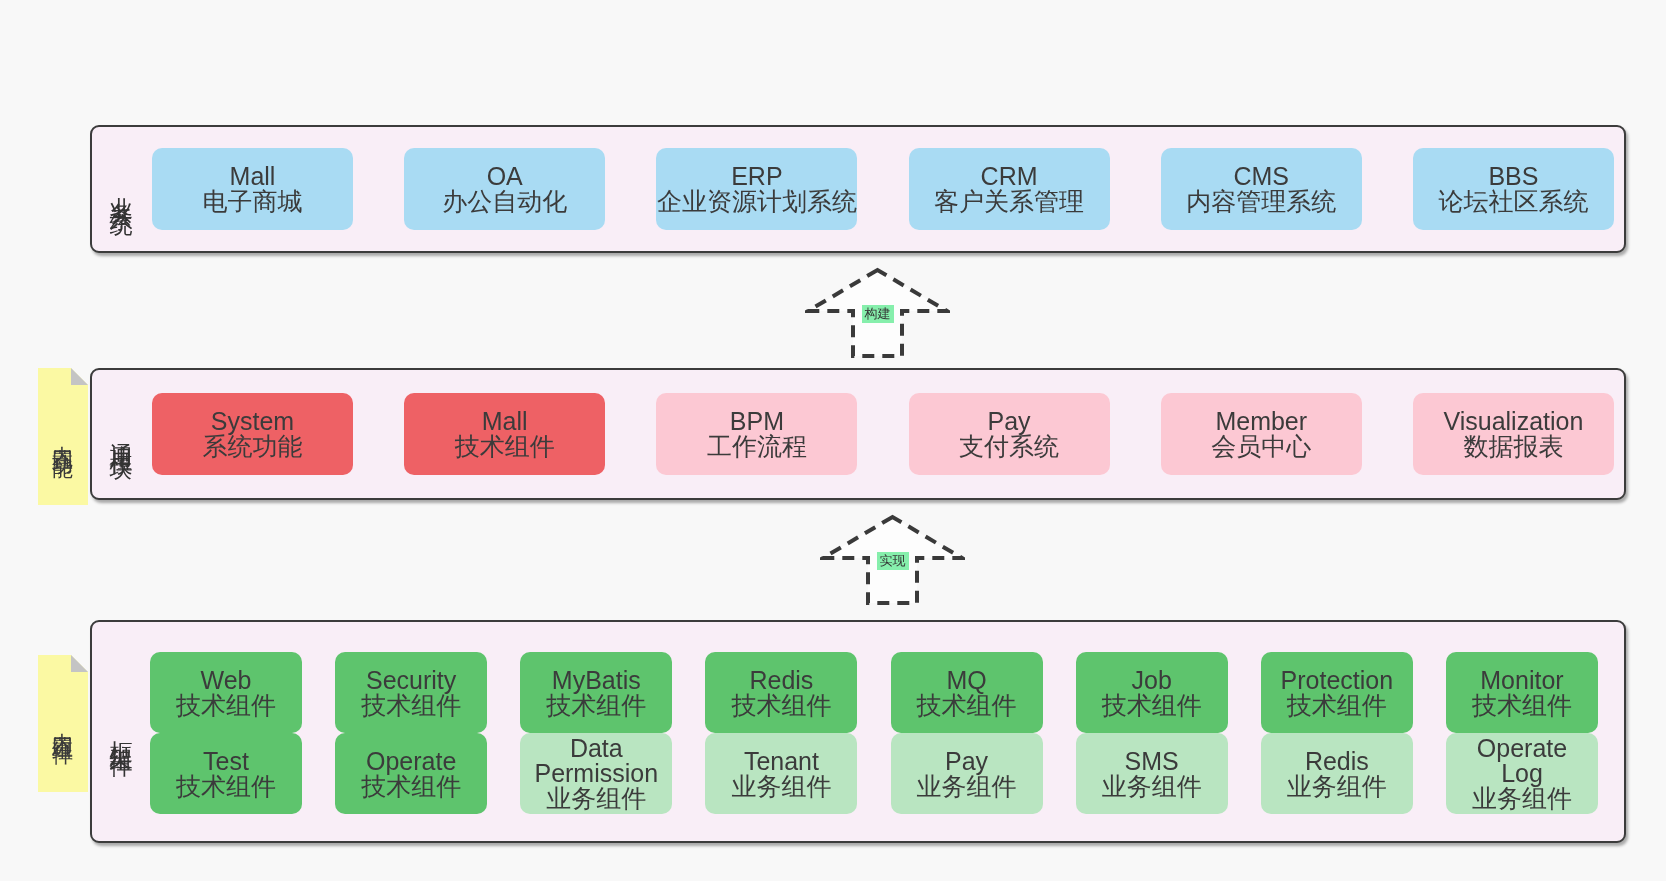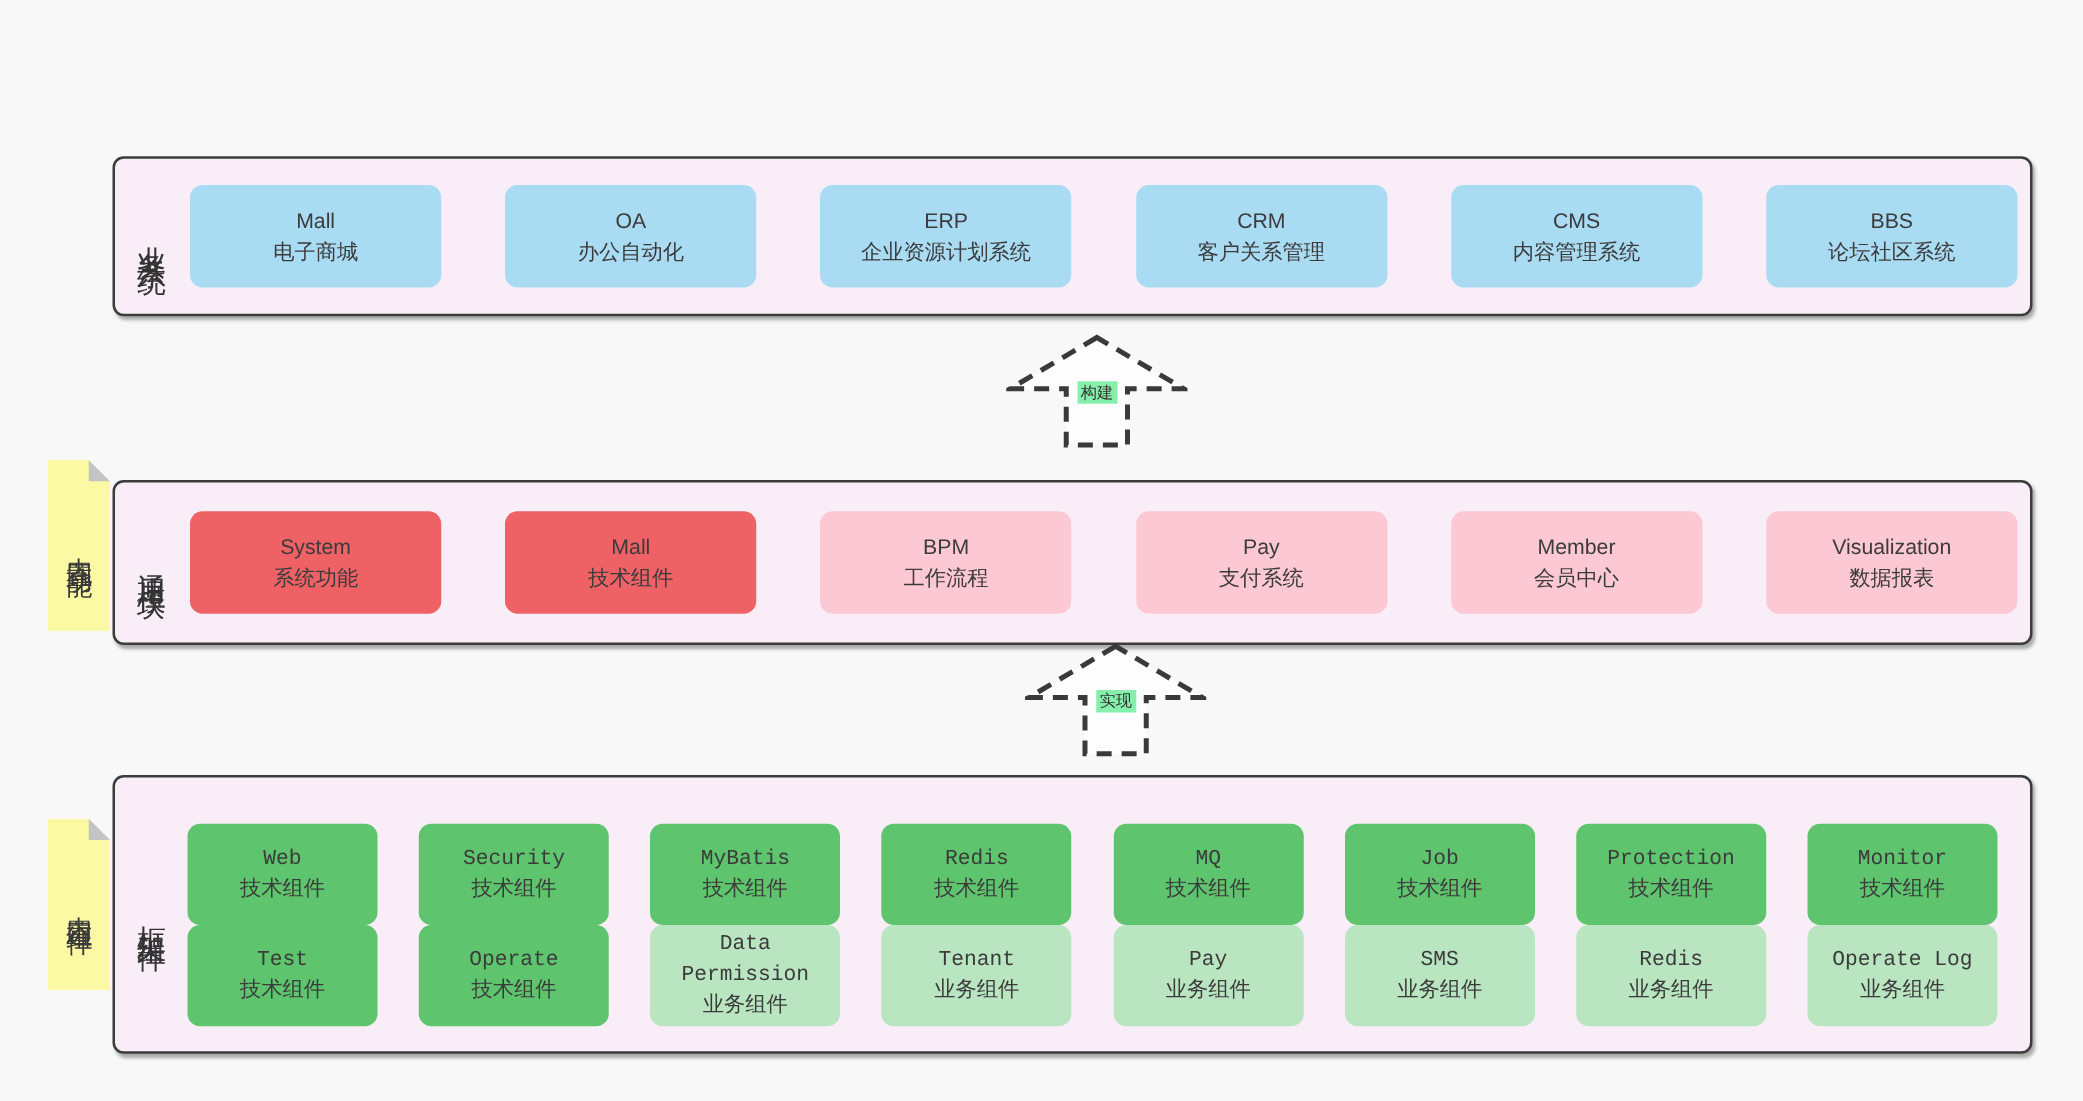--- a/index.html
+++ b/index.html
@@ -4,33 +4,33 @@
 <style>
   * { margin:0; padding:0; box-sizing:border-box; }
   html,body { background:#f8f8f8; }
   body { font-family:"Liberation Sans","DejaVu Sans",sans-serif; }
   .canvas { position:relative; width:1666px; height:881px; background:#f8f8f8; overflow:hidden; }
 
   .panel { position:absolute; left:90px; width:1536px; background:#f9eef7;
            border:2px solid #3c3c3c; border-radius:9px;
            box-shadow:2px 3px 3px rgba(0,0,0,0.32); display:flex; }
   #panel-business   { top:125px; height:128px; }
-  #panel-modules    { top:384px; height:132px; }
+  #panel-modules    { top:368px; height:132px; }
   #panel-components { top:620px; height:223px; }
 
   .panel-label { width:58px; flex:0 0 58px; display:flex; align-items:center; justify-content:center; }
   .vtext { writing-mode:vertical-rl; text-orientation:upright; font-size:23px; color:#333;
            letter-spacing:5px; line-height:1; }
 
   .boxes6 { flex:1; display:flex; align-items:center; justify-content:space-between; padding:0 10px 0 2px; }
-  .rows-wrap { flex:1; display:flex; flex-direction:column; justify-content:flex-end; padding:8px 26px 20px 0;font-family:Liberation Mono, monospace; }
+  .rows-wrap { flex:1; display:flex; flex-direction:column; justify-content:flex-start; padding:30px 26px 20px 0; }
   .boxes8 { display:flex; justify-content:space-between; }
 
   .box { border-radius:10px; display:flex; flex-direction:column; align-items:center; justify-content:center;
-         text-align:center; color:#3b3b3b; font-size:17px; line-height:25px; }
+         text-align:center; color:#3b3b3b; font-size:25px; line-height:25px; }
   .boxes6 .box { width:201px; height:82px; }
   .boxes8 .box { width:152px; height:81px; padding:2px 8px; }
   .blue       { background:#a9dbf3; }
   .red        { background:#ee6165; }
   .pink       { background:#fcc8d3; }
   .green      { background:#5ec46d; }
   .lightgreen { background:#b9e5c1; }
 
   .note { position:absolute; left:38px; width:50px; height:137px; background:#fbf9a3;
           display:flex; align-items:center; justify-content:center; z-index:0;

